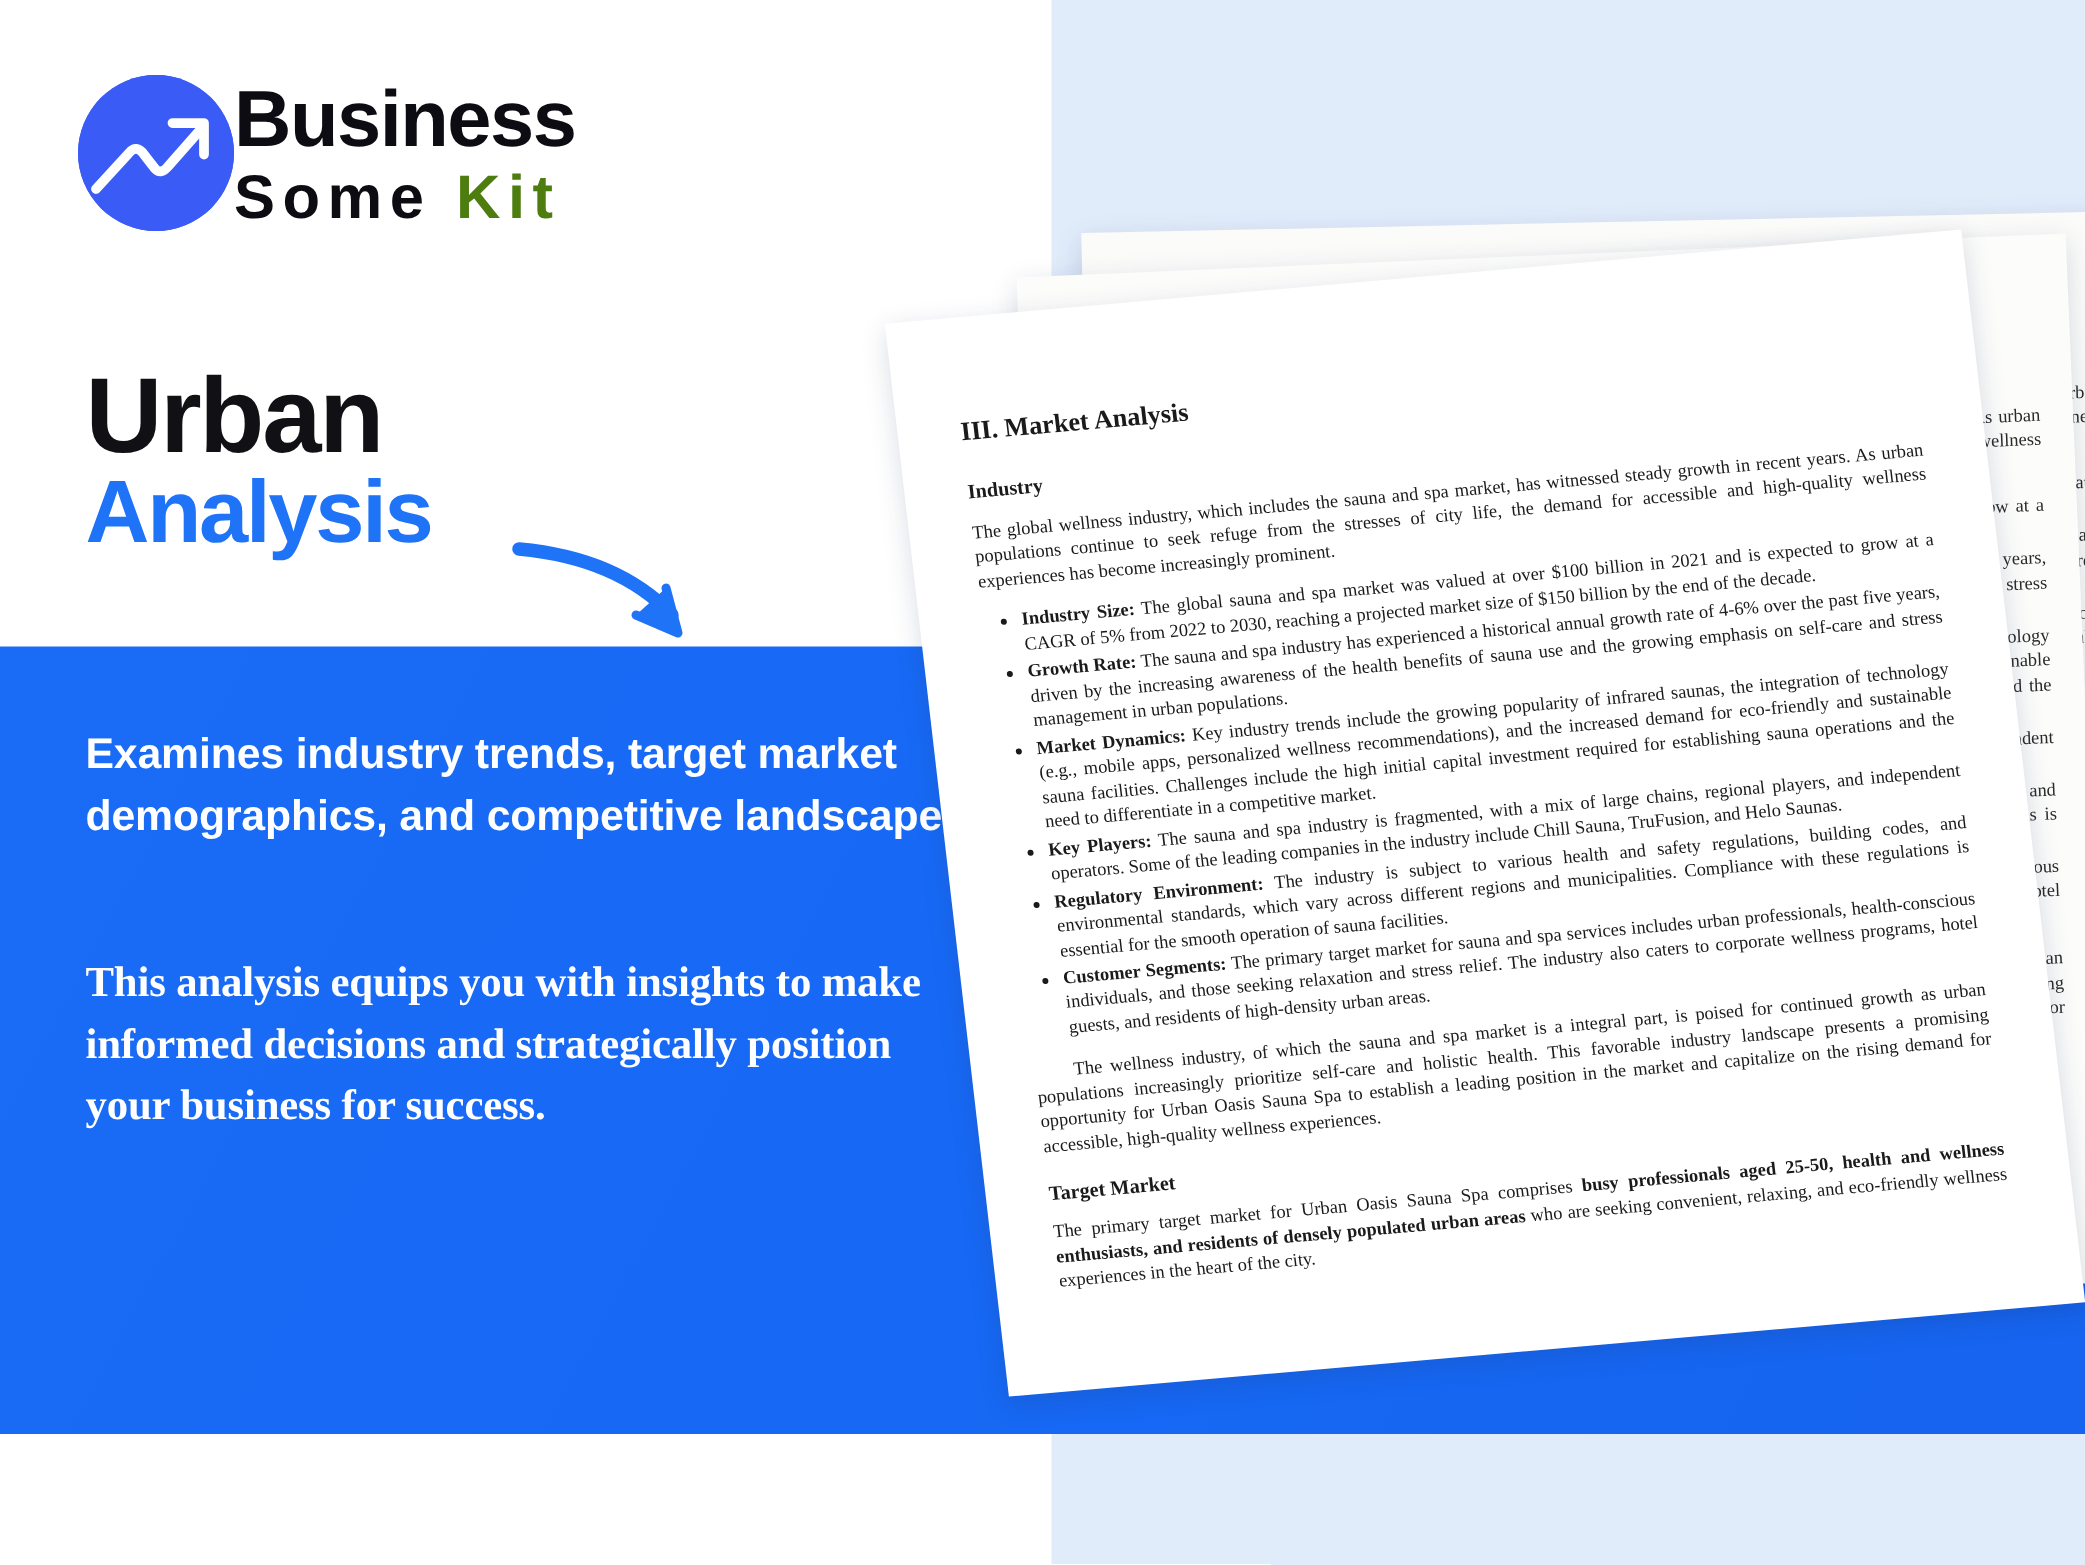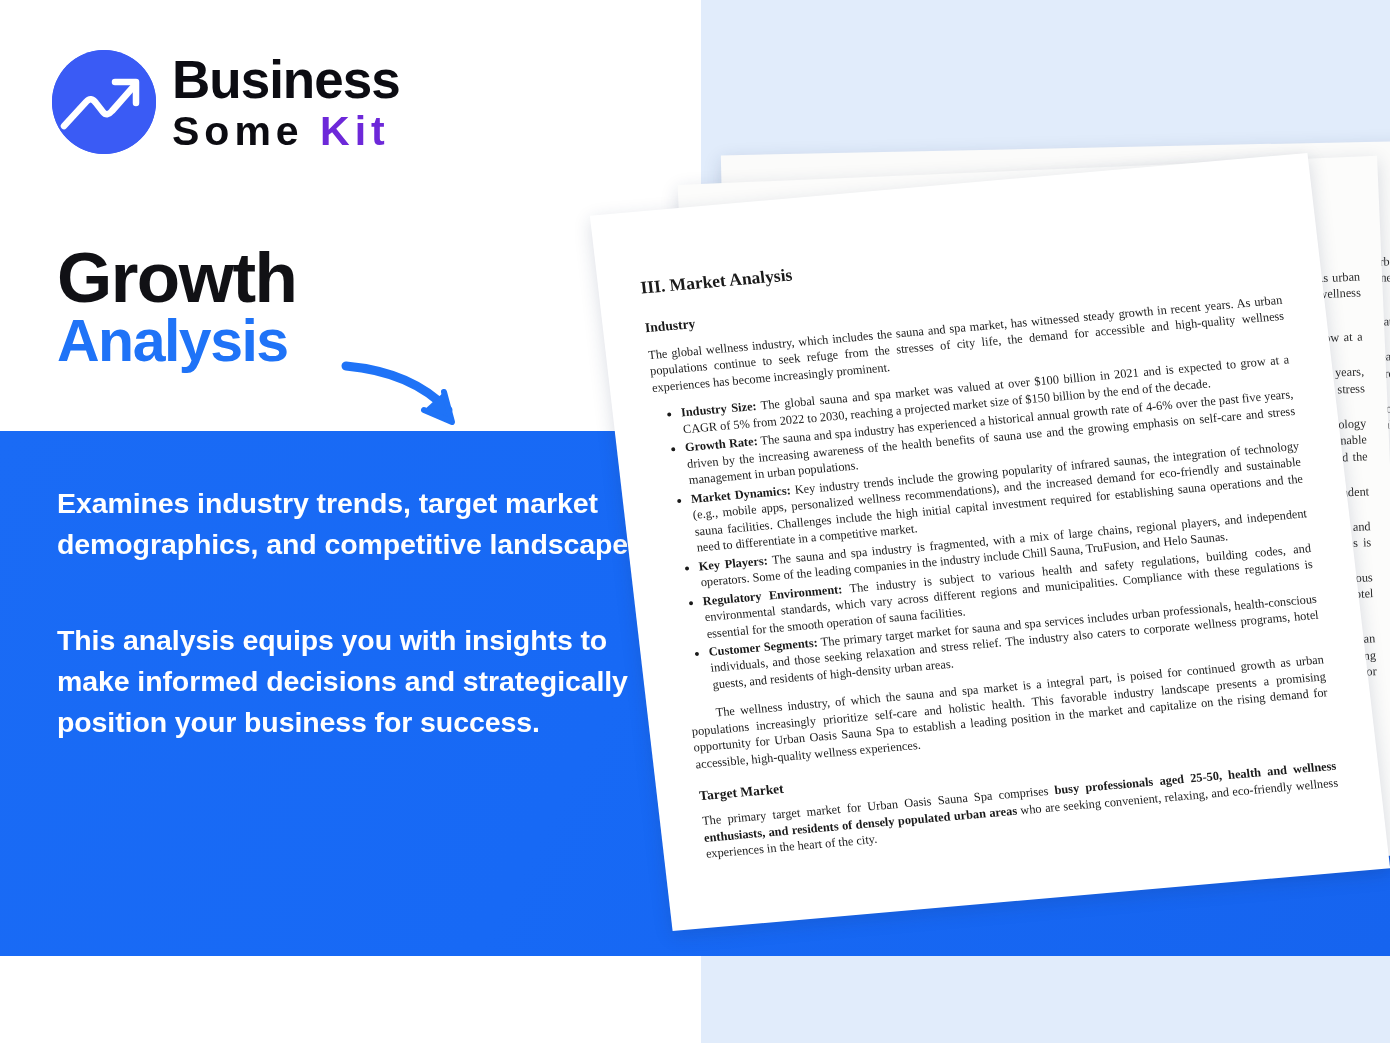--- a/index.html
+++ b/index.html
@@ -44,21 +44,20 @@
     width: 1390px; height: 525px;
     background: linear-gradient(118deg, #1a6bf5 0%, #1769f5 45%, #1664ef 100%);
   }
 
   
   .logo-wrap {
     position: absolute;
     left: 52px; top: 50px;
     display: flex;
     align-items: center;
-    gap: 16px;
   }
   .logo-mark {
     width: 104px; height: 104px;
     border-radius: 50%;
     background: #3a5bf5;
     position: relative;
     flex: 0 0 auto;
   }
   .logo-mark svg { position: absolute; left: 0; top: 0; }
   .logo-text { line-height: 1; padding-top: 2px; }
@@ -72,21 +71,21 @@
   }
   .logo-line2 {
     font-size: 41px;
     font-weight: 700;
     letter-spacing: 5px;
     color: #0c0c12;
     line-height: 1.05;
     margin-top: 2px;
     white-space: nowrap;
   }
-  .logo-line2 .kit { color: #6d28d9; }
+  .logo-line2 .kit { color: #4d7c0f; }
 
   
   .page-heading {
     position: absolute;
     left: 57px; top: 243px;
     line-height: 0.98;
   }
   .heading-l1 {
     font-size: 71px;
     font-weight: 700;
@@ -114,21 +113,21 @@
     width: 600px;
     color: #ffffff;
   }
   .blue-copy p {
     margin: 0;
     font-size: 28.5px;
     font-weight: 700;
     line-height: 1.45;
     letter-spacing: -0.1px;
   }
-  .blue-copy p.second { margin-top: 54px; }
+  .blue-copy p.second { margin-top: 69px; font-family: Liberation Serif, serif; }
 
   
   .paper-stack {
     position: absolute;
     left: 600px; top: 120px;
     width: 800px; height: 820px;
   }
   .sheet {
     position: absolute;
     background: #fdfdfc;
@@ -216,21 +215,21 @@
         <path d="M63 32 L84 32 L84 53" fill="none" stroke="#ffffff" stroke-width="6.5" stroke-linecap="round" stroke-linejoin="round"></path>
       </svg>
     </div>
     <div class="logo-text">
       <div class="logo-line1">Business</div>
       <div class="logo-line2"><span>Some </span><span class="kit">Kit</span></div>
     </div>
   </div>
 
   <div class="page-heading">
-    <div class="heading-l1">Growth</div>
+    <div class="heading-l1">Urban</div>
     <div class="heading-l2">Analysis</div>
   </div>
 
   <div class="curved-arrow">
     <svg width="170" height="95" viewBox="0 0 170 95" aria-hidden="true">
       <path d="M6 18 Q72 24 108 62" fill="none" stroke="#1f73f7" stroke-width="9" stroke-linecap="round"></path>
       <path d="M84 62 L112 74 L104 44" fill="#1f73f7" stroke="#1f73f7" stroke-width="6" stroke-linejoin="round" stroke-linecap="round"></path>
     </svg>
   </div>
 

